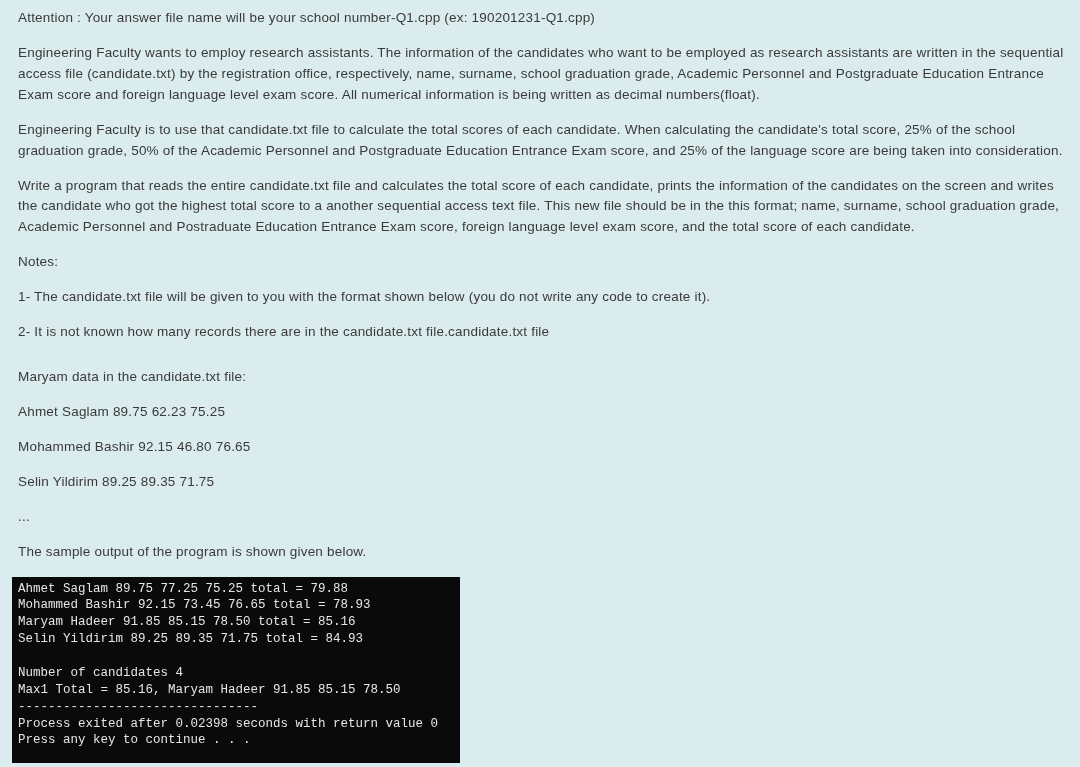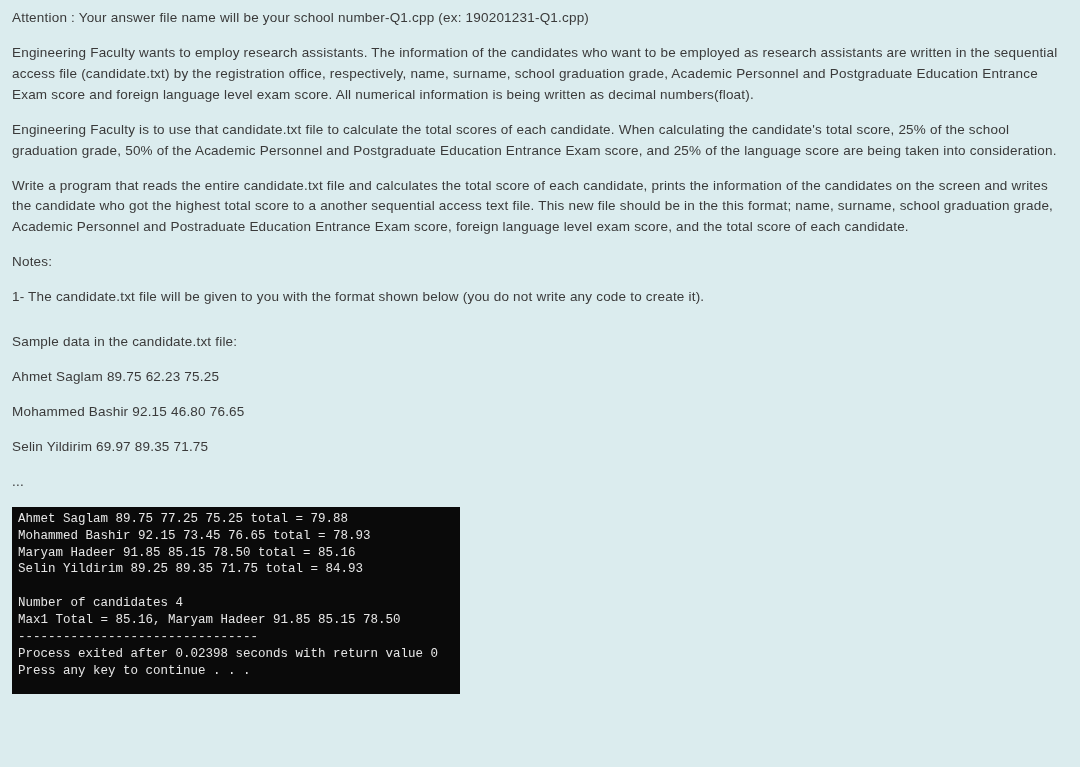--- a/index.html
+++ b/index.html
@@ -10,21 +10,21 @@
     color: #3a3a3a;
     font-size: 13.5px;
     line-height: 1.55;
     letter-spacing: 0.2px;
   }
   .page {
     padding: 8px 12px 20px 12px;
     max-width: 1060px;
   }
   p {
-    margin: 0 0 14px 0;
+    margin: 0 0 14px 6px;
   }
   .u {
   }
   .console {
     margin-top: 6px;
     background: #0a0a0a;
     color: #e6e6e6;
     font-family: Consolas, "Courier New", monospace;
     font-size: 12.5px;
     line-height: 1.35;
@@ -47,28 +47,30 @@
   <p>Engineering Faculty is to use that candidate.txt file to calculate the total scores of each candidate.  When calculating the candidate's total score, 25% of the school graduation grade, 50% of the Academic Personnel and Postgraduate Education Entrance Exam score, and 25% of the language score are being taken into consideration.</p>
 
   <p>
     <span>Write a program that reads the entire candidate.txt file and calculates the total score of each candidate, prints the information of the candidates on the screen and writes the candidate who got the highest total score </span><span class="u">to a another sequential access text</span><span> file. This new file should be in the this format; name, surname, school graduation grade, Academic Personnel and Postraduate Education Entrance Exam score, foreign language level exam score, and the total score of each candidate.</span>
   </p>
 
   <p><span class="u">Notes:</span></p>
 
   <p>1- The candidate.txt file will be given to you with the format shown below (you do not write any code to create it).</p>
 
+  <p>2- It is not known how many records there are in the candidate.txt file.candidate.txt file</p>
 
-  <p style="margin-top:24px">Sample data in the candidate.txt file:</p>
+  <p style="margin-top:24px">Maryam data in the candidate.txt file:</p>
 
   <p>Ahmet Saglam  89.75  62.23  75.25</p>
   <p>Mohammed Bashir  92.15  46.80  76.65</p>
-  <p>Selin Yildirim  69.97  89.35  71.75</p>
+  <p>Selin Yildirim  89.25  89.35  71.75</p>
   <p>...</p>
 
+  <p>The sample output of the program is shown given below.</p>
 
   <div class="console">Ahmet Saglam 89.75 77.25 75.25 total = 79.88
 Mohammed Bashir 92.15 73.45 76.65 total = 78.93
 Maryam Hadeer 91.85 85.15 78.50 total = 85.16
 Selin Yildirim 89.25 89.35 71.75 total = 84.93
 
 Number of candidates 4
 Max1 Total = 85.16, Maryam Hadeer 91.85 85.15 78.50
 --------------------------------
 Process exited after 0.02398 seconds with return value 0

